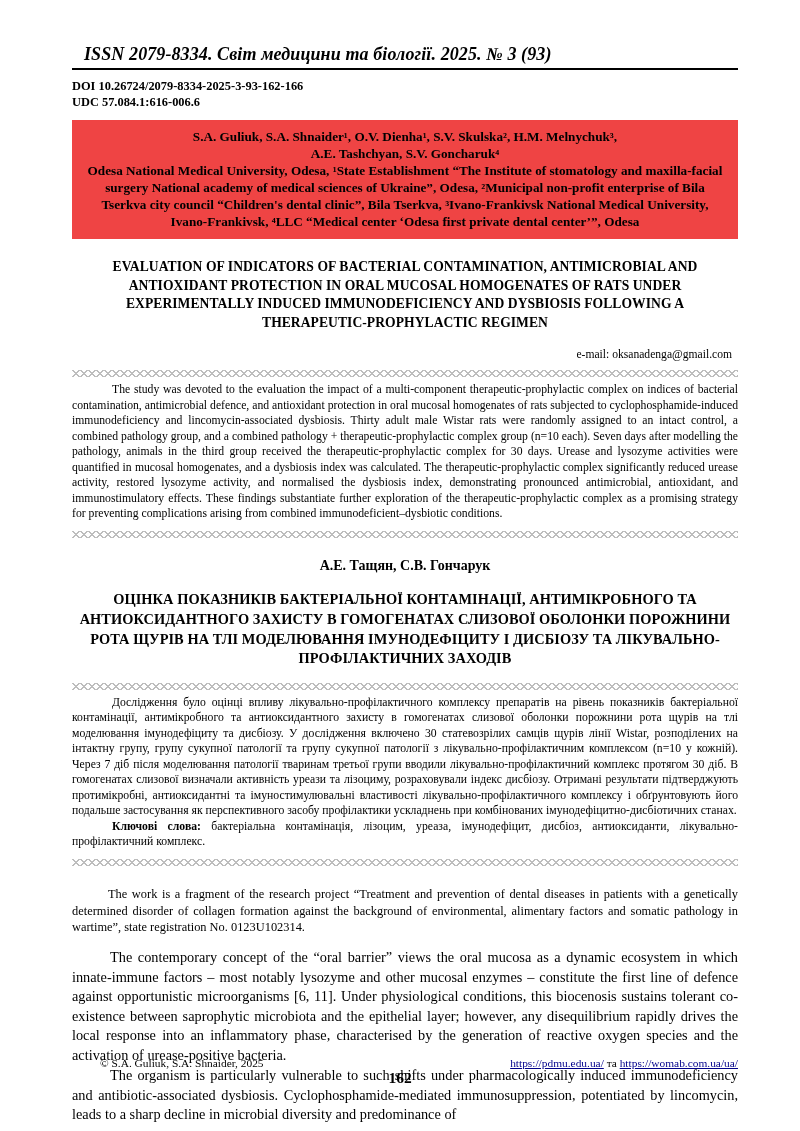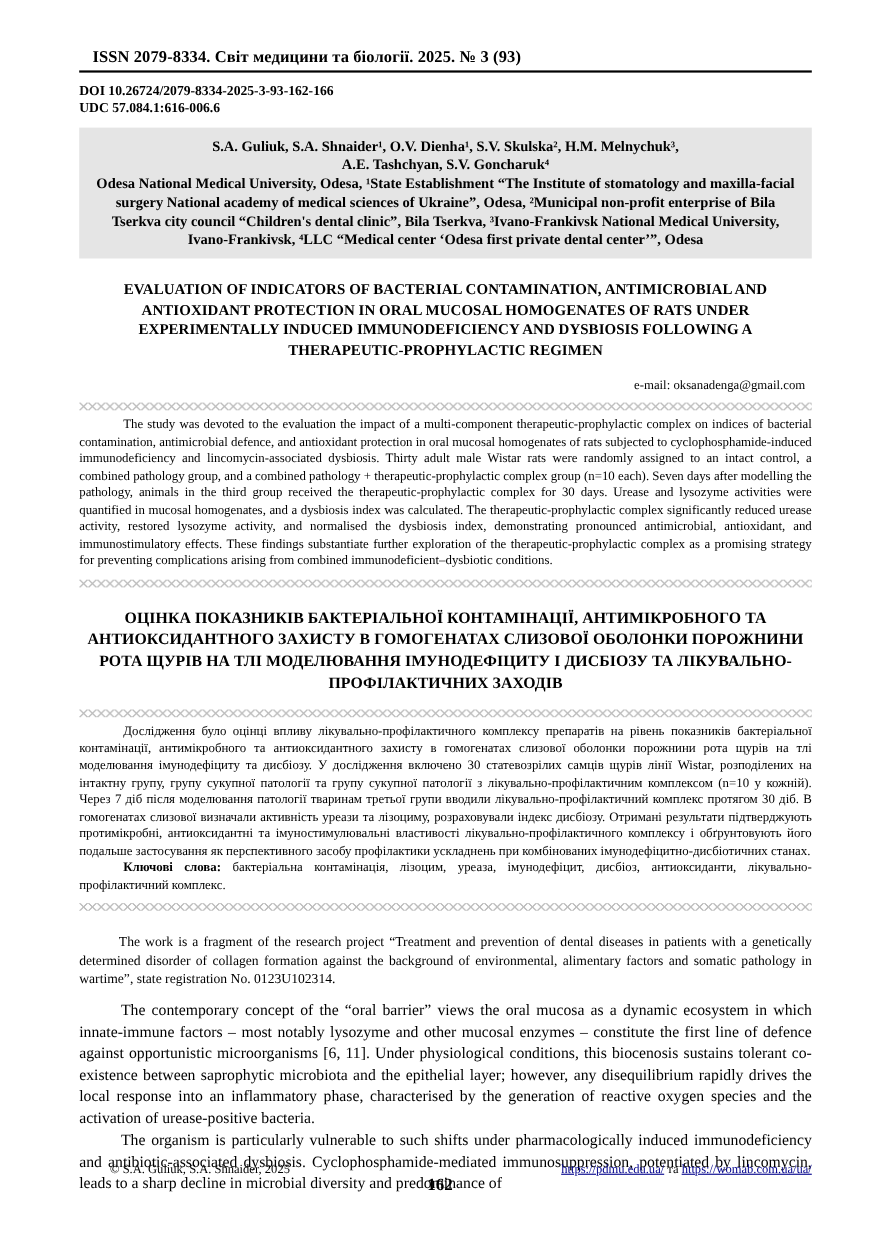--- a/index.html
+++ b/index.html
@@ -18,42 +18,43 @@
   .page {
     position: relative;
     width: 800px;
     height: 1131px;
     box-sizing: border-box;
     padding: 44px 62px 0 72px;
   }
 
   
   .running-head {
-    font-weight: bold;
-    font-size: 15px;
+    font-style: italic;
+    font-weight: bold;
+    font-size: 18px;
     letter-spacing: 0.1px;
     padding-left: 12px;
     padding-bottom: 3px;
   }
   .rule {
     border-bottom: 2.2px solid #000;
     margin: 0 0 9px 0;
   }
 
   
   .doi-block {
     font-weight: bold;
     font-size: 12.4px;
     line-height: 1.28;
     margin-bottom: 9px;
   }
 
   
   .author-box {
-    background: #e5e5e5;
+    background: #ef4444;
     text-align: center;
     font-weight: bold;
     font-size: 13.2px;
     line-height: 1.29;
     padding: 8px 10px 9px 10px;
     margin: 0 0 0 0;
     box-sizing: border-box;
   }
   .author-box .affil {
     font-size: 13.2px;
@@ -197,20 +198,21 @@
 
   <div class="zigzag"></div>
 
   <div class="abstract">
     <p class="indent">The study was devoted to the evaluation the impact of a multi-component therapeutic-prophylactic complex on indices of bacterial contamination, antimicrobial defence, and antioxidant protection in oral mucosal homogenates of rats subjected to cyclophosphamide-induced immunodeficiency and lincomycin-associated dysbiosis. Thirty adult male Wistar rats were randomly assigned to an intact control, a combined pathology group, and a combined pathology + therapeutic-prophylactic complex group (n=10 each). Seven days after modelling the pathology, animals in the third group received the therapeutic-prophylactic complex for 30 days. Urease and lysozyme activities were quantified in mucosal homogenates, and a dysbiosis index was calculated. The therapeutic-prophylactic complex significantly reduced urease activity, restored lysozyme activity, and normalised the dysbiosis index, demonstrating pronounced antimicrobial, antioxidant, and immunostimulatory effects. These findings substantiate further exploration of the therapeutic-prophylactic complex as a promising strategy for preventing complications arising from combined immunodeficient–dysbiotic conditions.</p>
   </div>
 
   <div class="zigzag"></div>
 
   <div class="ua-authors">
+    <div>А.Е. Тащян, С.В. Гончарук</div>
   </div>
 
   <div class="ua-title">ОЦІНКА ПОКАЗНИКІВ БАКТЕРІАЛЬНОЇ КОНТАМІНАЦІЇ, АНТИМІКРОБНОГО ТА  АНТИОКСИДАНТНОГО ЗАХИСТУ В ГОМОГЕНАТАХ СЛИЗОВОЇ ОБОЛОНКИ ПОРОЖНИНИ РОТА ЩУРІВ НА ТЛІ МОДЕЛЮВАННЯ ІМУНОДЕФІЦИТУ І ДИСБІОЗУ ТА ЛІКУВАЛЬНО-ПРОФІЛАКТИЧНИХ ЗАХОДІВ</div>
 
   <div class="zigzag" style="margin-top:14px;"></div>
 
   <div class="abstract">
     <p class="indent">Дослідження було оцінці впливу лікувально-профілактичного комплексу препаратів на рівень показників бактеріальної контамінації, антимікробного та антиоксидантного захисту в гомогенатах слизової оболонки порожнини рота щурів на тлі моделювання імунодефіциту та дисбіозу. У дослідження включено 30 статевозрілих самців щурів лінії Wistar, розподілених на інтактну групу, групу сукупної патології та групу сукупної патології з лікувально-профілактичним комплексом (n=10 у кожній). Через 7 діб після моделювання патології тваринам третьої групи вводили лікувально-профілактичний комплекс протягом 30 діб. В гомогенатах слизової визначали активність уреази та лізоциму, розраховували індекс дисбіозу. Отримані результати підтверджують протимікробні, антиоксидантні та імуностимулювальні властивості лікувально-профілактичного комплексу і обґрунтовують його подальше застосування як перспективного засобу профілактики ускладнень при комбінованих імунодефіцитно-дисбіотичних станах.</p>
     <p class="indent"><span class="kw">Ключові слова:</span> <span>бактеріальна контамінація, лізоцим, уреаза, імунодефіцит, дисбіоз, антиоксиданти, лікувально-профілактичний комплекс.</span></p>
   </div>

